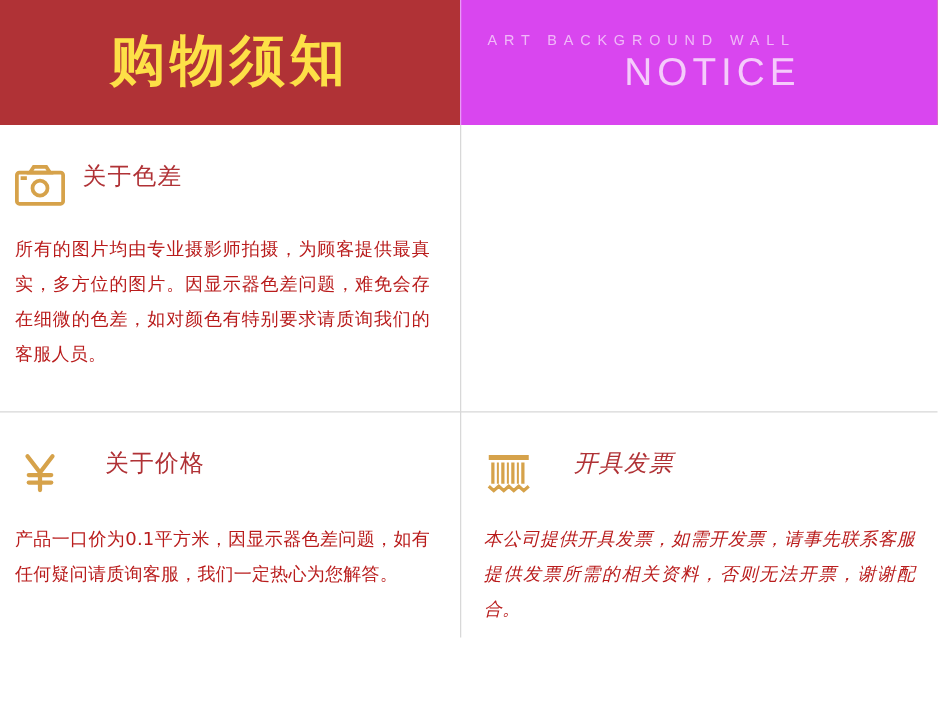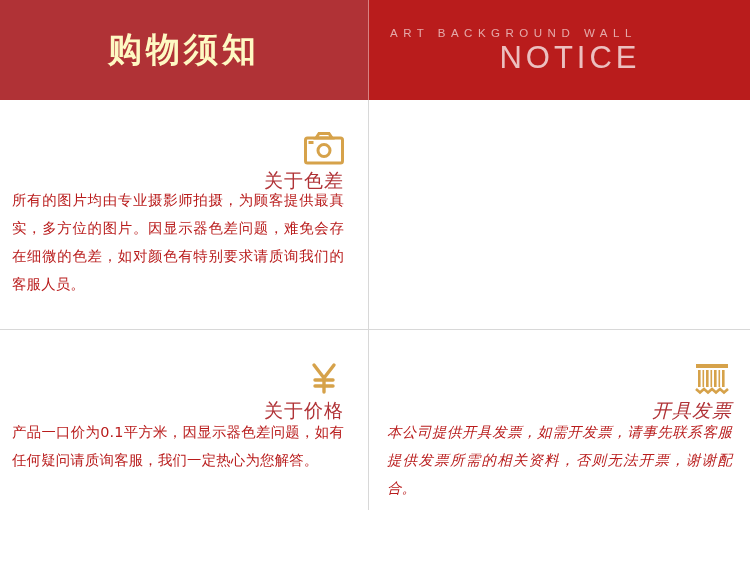--- a/index.html
+++ b/index.html
@@ -30,31 +30,31 @@
     align-items: stretch;
   }
   .header-left {
     width: 368px;
     display: flex;
     align-items: center;
     justify-content: center;
     position: relative;
   }
   .header-title {
-    color: #fef9c3;
-    font-size: 34px;
+    color: #fde047;
+    font-size: 44px;
     font-weight: bold;
     letter-spacing: 4px;
     line-height: 1;
     padding-bottom: 2px;
   }
   .header-right {
     flex: 1;
     position: relative;
-    background: #b91c1c;
+    background: #d946ef;
     display: flex;
     flex-direction: column;
     justify-content: center;
     padding-left: 22px;
   }
   .header-divider {
     position: absolute;
     left: 0;
     top: 0;
     bottom: 0;
@@ -117,24 +117,23 @@
     position: absolute;
     box-sizing: border-box;
   }
   .cell.tl { left: 0;    top: 0;    width: 368px; height: 229px; padding: 28px 24px 0 12px; }
   .cell.tr { left: 369px; top: 0;   width: 381px; height: 229px; padding: 28px 18px 0 18px; }
   .cell.bl { left: 0;    top: 230px; width: 368px; height: 180px; padding: 28px 24px 0 12px; }
   .cell.br { left: 369px; top: 230px; width: 381px; height: 180px; padding: 28px 18px 0 18px; font-style: italic; }
 
   .cell-head {
     display: flex;
-    align-items: flex-end;
+    align-items: flex-start;
     height: 44px;
     margin-bottom: 14px;
-    flex-direction: column;
   }
   .icon-box {
     width: 40px;
     height: 40px;
     display: flex;
     align-items: center;
     justify-content: center;
     flex: 0 0 auto;
   }
   .cell-title {
@@ -145,21 +144,21 @@
     font-weight: 500;
   }
   .cell-body {
     font-size: 14.4px;
     color: #b91c1c;
     line-height: 1.95;
     letter-spacing: 0.2px;
     text-align: justify;
     font-family: "DejaVu Sans", "Liberation Sans", sans-serif;
   }
-  .cell.bl .cell-head, .cell.br .cell-head { margin-bottom: 16px; }
+  .cell.bl .cell-head, .cell.br .cell-head { margin-bottom: 16px; gap: 18px; }
 
   svg { display: block; }
 </style>
 </head>
 <body>
 
 <div class="page">
 
   <div class="header">
     <div class="header-left">

